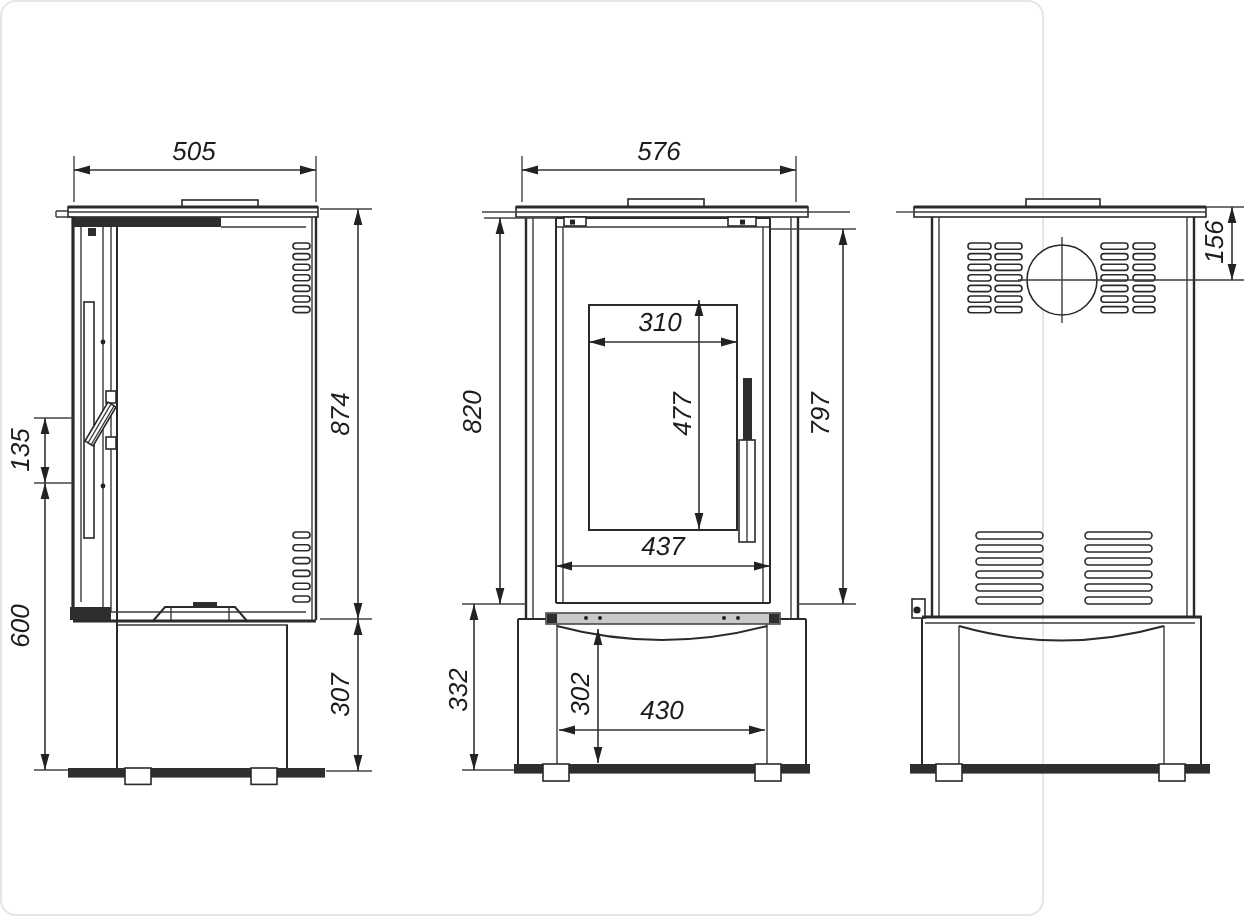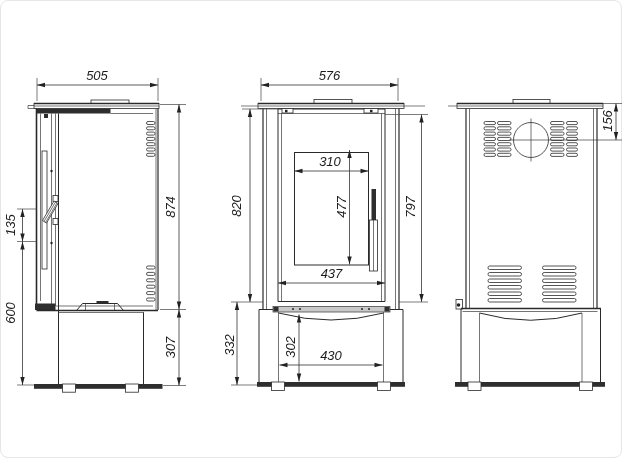--- a/index.html
+++ b/index.html
@@ -1,16 +1,16 @@
 <!DOCTYPE html>
 <html><head>
 <meta charset="utf-8">
 <style>
   html,body{margin:0;padding:0;background:#ffffff;width:624px;height:460px;overflow:hidden;}
-  .canvas{width:622px;height:458px;border:1px solid #e6e6e6;border-radius:8px;box-sizing:border-box;background:#fff;}
+  .canvas{width:522px;height:458px;border:1px solid #e6e6e6;border-radius:8px;box-sizing:border-box;background:#fff;}
   svg{display:block;}
   .ln{stroke:#2a2a2a;fill:none;stroke-width:1;}
   .thk{stroke:#2a2a2a;fill:none;stroke-width:1.6;}
   .med{stroke:#2a2a2a;fill:none;stroke-width:1.2;}
   .thin{stroke:#3a3a3a;fill:none;stroke-width:0.7;}
   .dim{stroke:#333;fill:none;stroke-width:0.8;}
   .ext{stroke:#444;fill:none;stroke-width:0.7;}
   .arr{fill:#222;stroke:none;}
   .dark{fill:#2e2e2e;stroke:none;}
   .wht{fill:#ffffff;stroke:#2a2a2a;stroke-width:0.8;}

